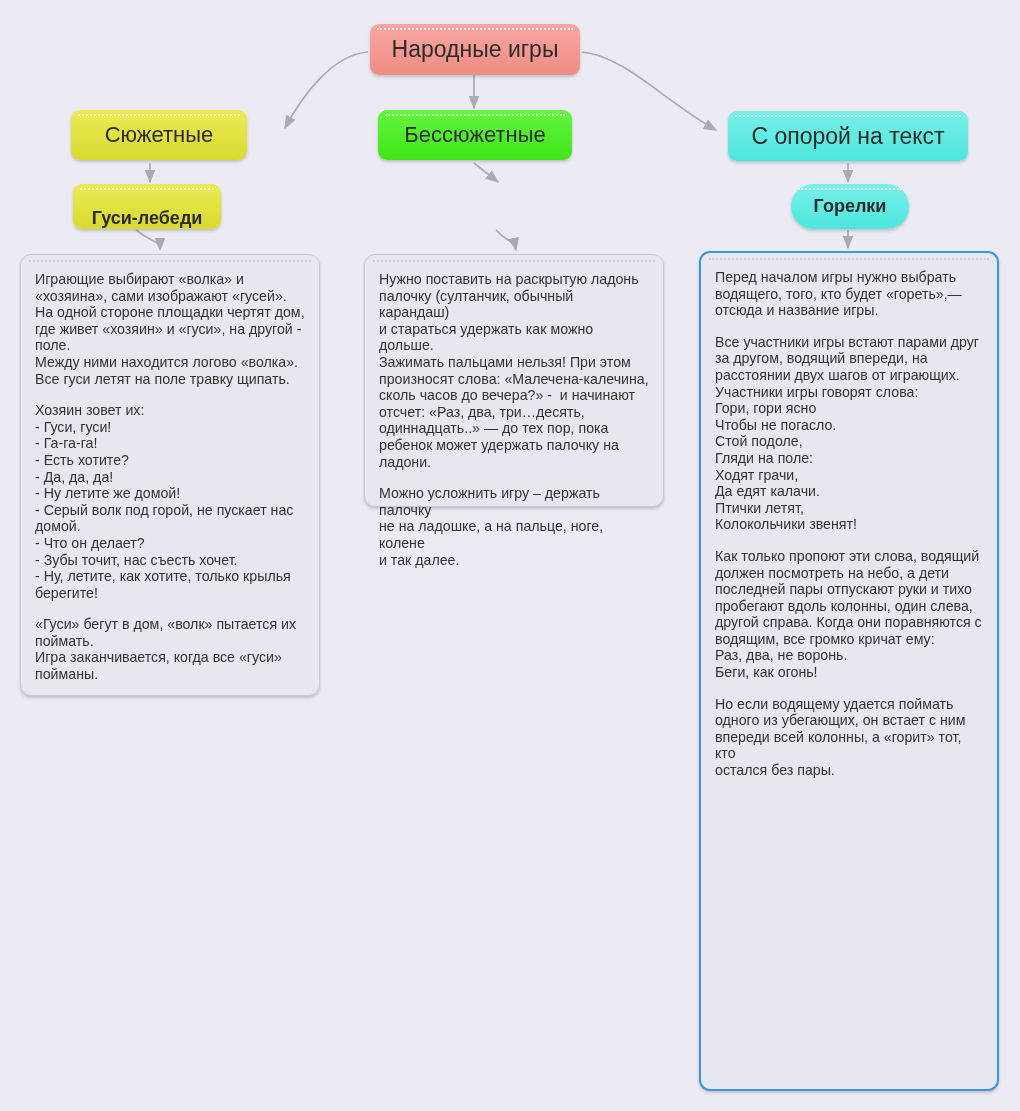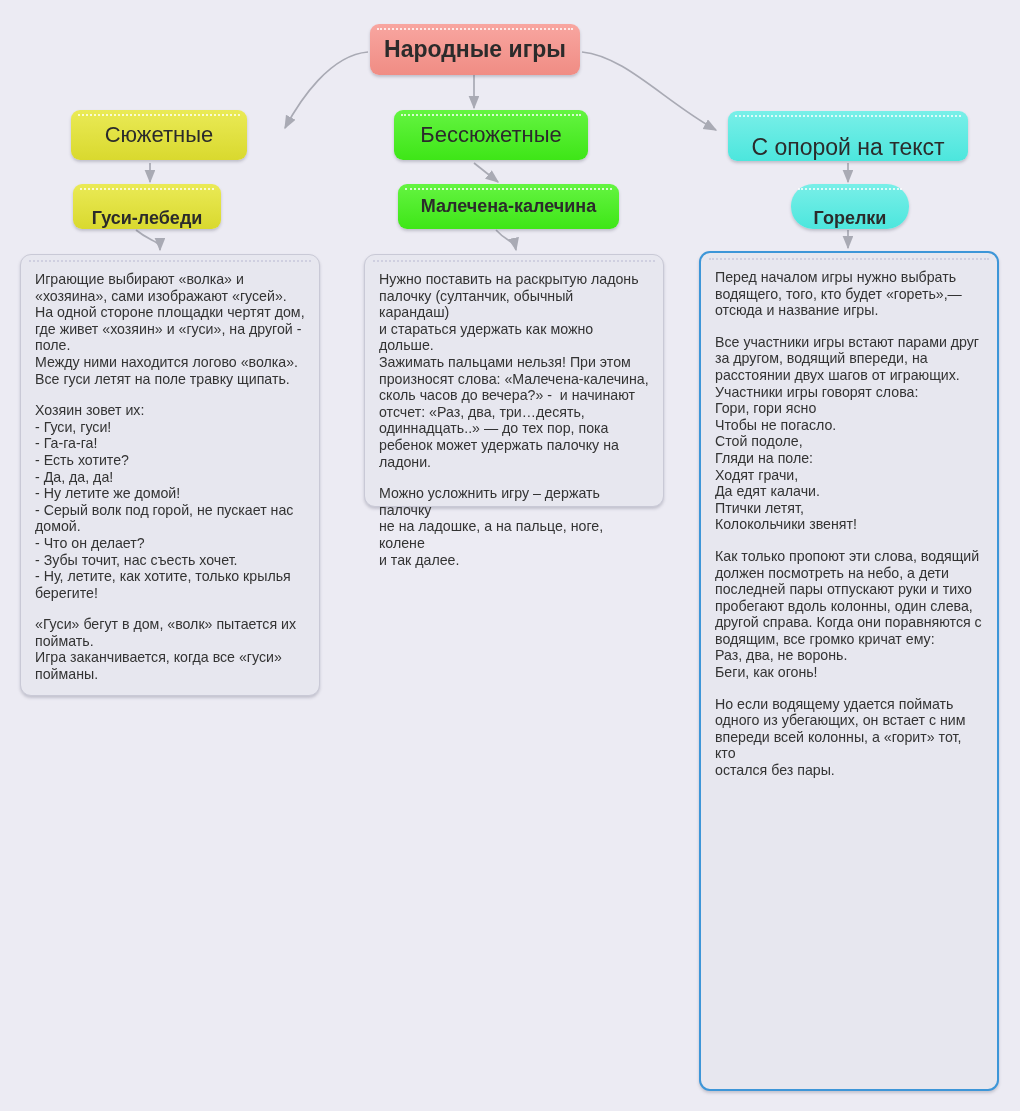--- a/index.html
+++ b/index.html
@@ -38,34 +38,32 @@
   .node::before {
     content: "";
     position: absolute;
     left: 7px; right: 7px; top: 4px;
     height: 2px;
     border-top: 2px dotted rgba(255,255,255,0.75);
   }
   .node-root {
     background: linear-gradient(#f8a6a0, #f08c84);
     font-size: 23px;
-    font-weight: bold;
   }
   .node-yellow {
     background: linear-gradient(#eaea56, #d9d92e);
     font-size: 22px;
   }
   .node-green {
     background: linear-gradient(#64f441, #3ee617);
     font-size: 22px;
   }
   .node-cyan {
     background: linear-gradient(#79efe8, #4ce6dd);
     font-size: 23px;
-    align-items: flex-end;
   }
   .node-sub {
     font-size: 18px;
     font-weight: bold;
   }
 
   
   .panel {
     position: absolute;
     background: #e7e7ef;
@@ -128,35 +126,32 @@
   </svg>
 
   <div class="node node-root" style="left:370px; top:24px; width:210px; height:51px;">
     <span>Народные игры</span>
   </div>
 
   <div class="node node-yellow" style="left:71px; top:110px; width:176px; height:50px;">
     <span>Сюжетные</span>
   </div>
 
-  <div class="node node-green" style="left:394px; top:110px; width:194px; height:50px;">
+  <div class="node node-green" style="left:378px; top:110px; width:194px; height:50px;">
     <span>Бессюжетные</span>
   </div>
 
   <div class="node node-cyan" style="left:728px; top:111px; width:240px; height:50px;">
     <span>С опорой на текст</span>
   </div>
 
   <div class="node node-yellow node-sub" style="left:73px; top:184px; width:148px; height:45px;align-items:flex-end;">
     <span>Гуси-лебеди</span>
   </div>
 
-  <div class="node node-green node-sub" style="left:398px; top:184px; width:221px; height:45px;">
-    <span>Малечена-калечина</span>
-  </div>
 
   <div class="node node-cyan node-sub" style="left:791px; top:184px; width:118px; height:45px;border-radius:22px;">
     <span>Горелки</span>
   </div>
 
   <div class="panel" style="left:20px; top:254px; width:300px; height:442px;">
     <p>Играющие выбирают «волка» и
 «хозяина», сами изображают «гусей».
 На одной стороне площадки чертят дом,
 где живет «хозяин» и «гуси», на другой -

